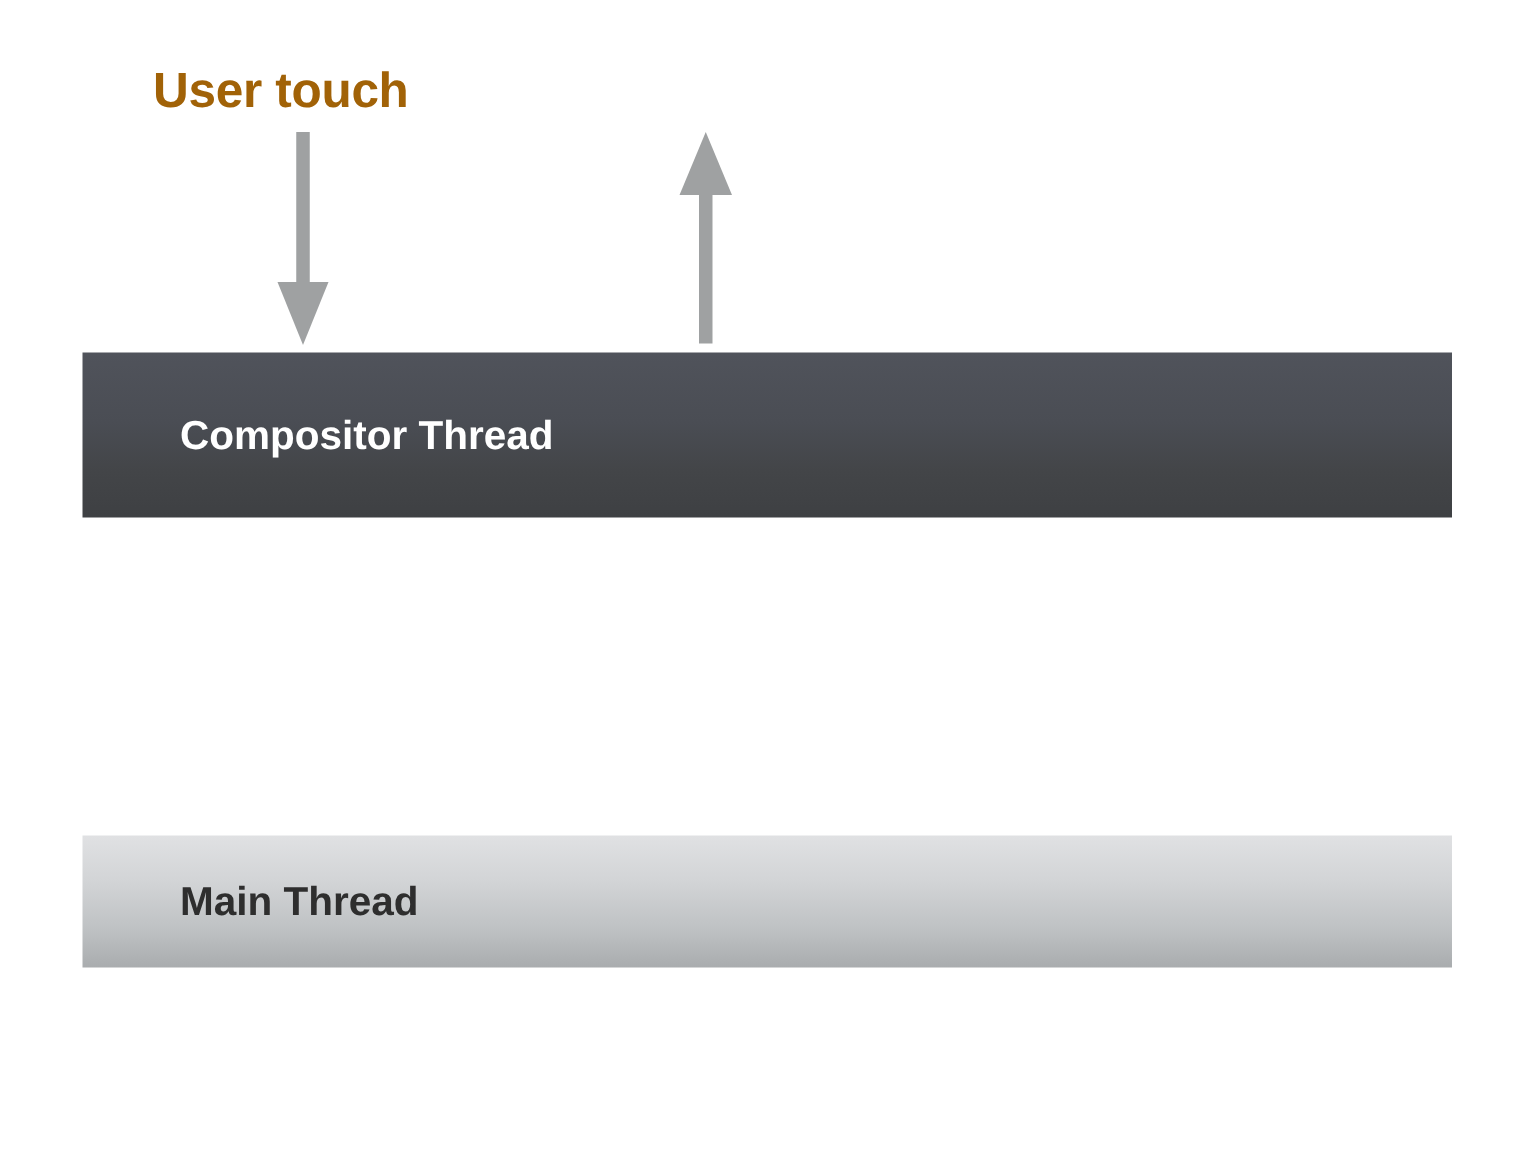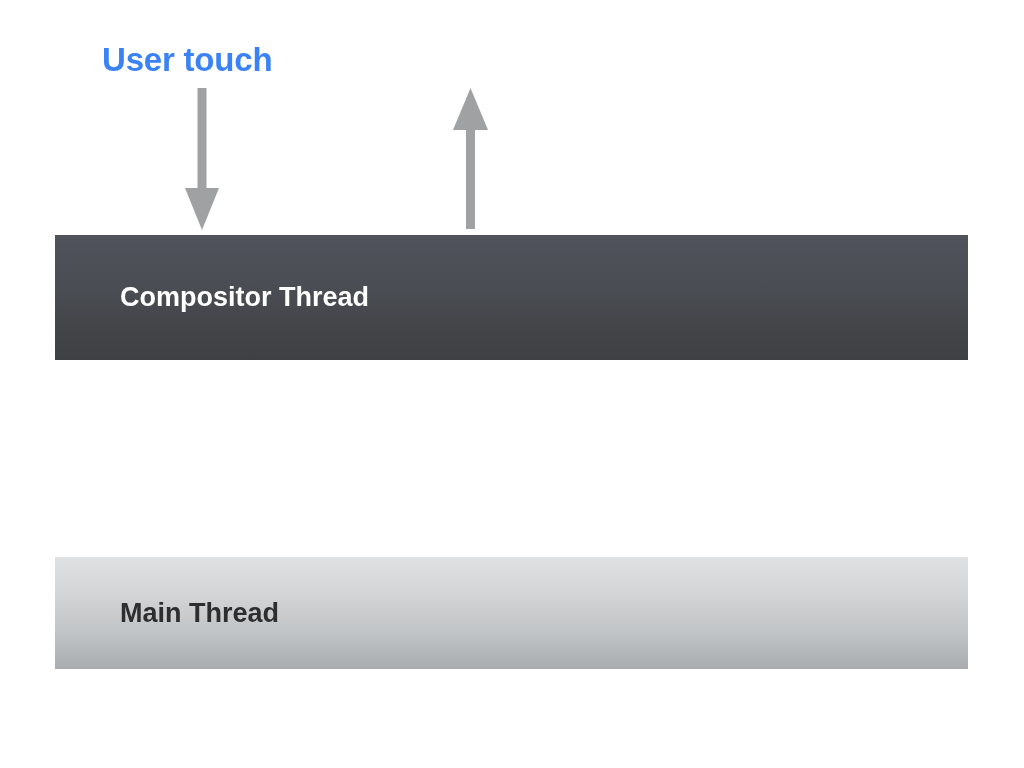--- a/index.html
+++ b/index.html
@@ -20,21 +20,21 @@
     background: #ffffff;
   }
 
   
   .label {
     position: absolute;
     font-family: "Liberation Sans", sans-serif;
     font-weight: bold;
     font-size: 33px;
     line-height: 38px;
-    color: #3b82f6;
+    color: #a16207;
     white-space: nowrap;
     letter-spacing: -0.2px;
   }
   #label-user-touch { left: 102px; top: 41px; }
   #label-commit-gpu { left: 331px; top: 41px; }
 
   
   .arrow {
     position: absolute;
   }
@@ -52,30 +52,30 @@
   .thread-label {
     font-family: "Liberation Sans", sans-serif;
     font-weight: bold;
     font-size: 27px;
     letter-spacing: 0px;
     margin-left: 65px;
   }
 
   #bar-compositor {
     top: 235px;
-    height: 125px;
+    height: 110px;
     background: linear-gradient(to bottom, #50535b 0%, #4a4d54 42%, #434548 72%, #3e4043 100%);
   }
   #bar-compositor .thread-label {
     color: #ffffff;
   }
 
   #bar-main {
     top: 557px;
-    height: 112px;
+    height: 88px;
     background: linear-gradient(to bottom, #e0e1e3 0%, #d2d4d6 35%, #bfc2c4 70%, #a9acae 100%);
   }
   #bar-main .thread-label {
     color: #2e2e2e;
   }
 </style>
 </head>
 <body>
 
 <div id="stage">

